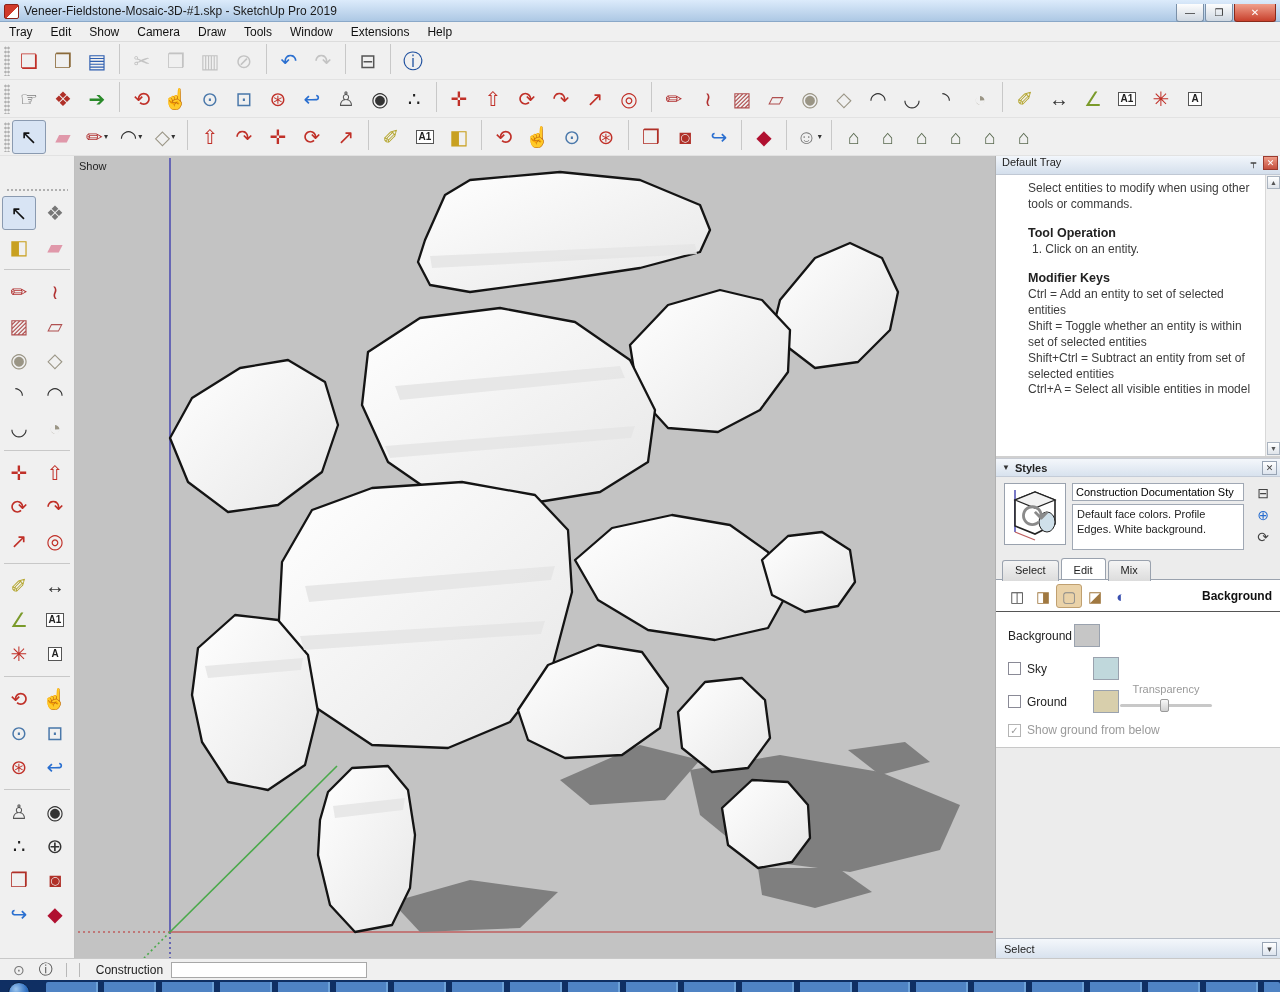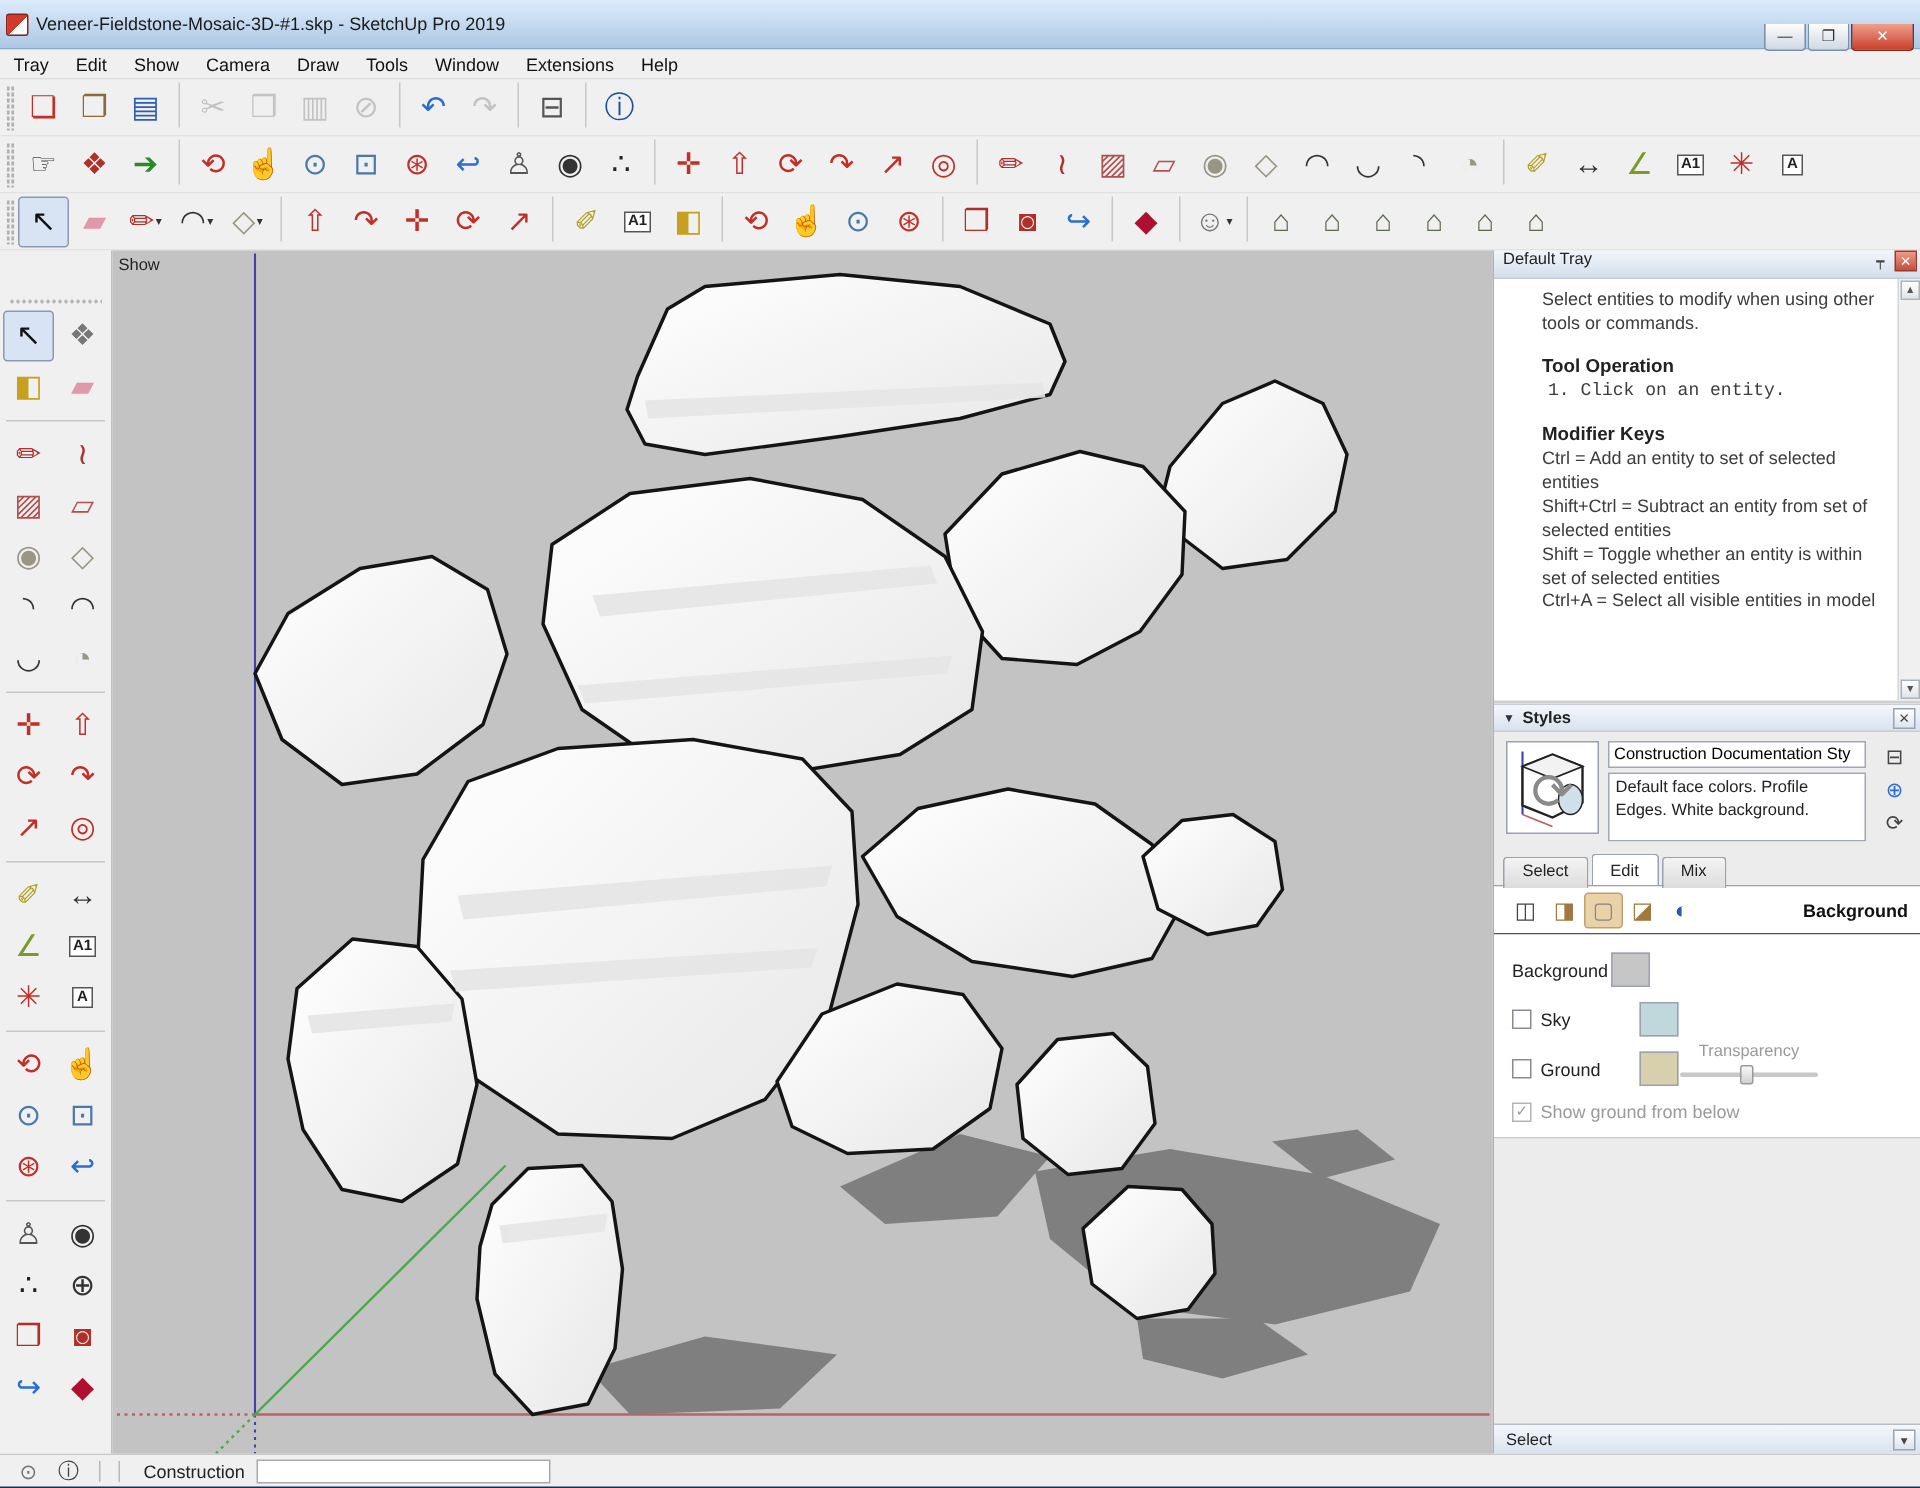--- a/index.html
+++ b/index.html
@@ -1,21 +1,21 @@
 <!DOCTYPE html>
 <html><head>
 <meta charset="utf-8">
 <style>
   * { box-sizing: border-box; margin: 0; padding: 0; }
   html,body { width:1280px; height:992px; overflow:hidden;
     font-family:"Liberation Sans",sans-serif; background:#f0f0f0; }
 
   
   .titlebar { height:22px; background:linear-gradient(#dcebfb,#adc8e4);
-    display:flex; align-items:center; padding:16px 4px; border-bottom:1px solid #8aa8c8; }
+    display:flex; align-items:flex-start; padding:4px 4px; border-bottom:1px solid #8aa8c8; }
   .skp-logo { width:15px; height:15px; background:linear-gradient(135deg,#d03a2a 55%,#fff 55%);
     border:1px solid #8a221a; border-radius:2px; margin-right:5px; }
   .title-text { font-size:12px; color:#1a1a1a; flex:1; white-space:nowrap; overflow:hidden; }
   .win-controls { display:flex; gap:1px; align-self:flex-start; }
   .win-btn { width:28px; height:18px; font-size:10px; line-height:16px; text-align:center;
     color:#333; background:linear-gradient(#fdfdfd,#cfd8e2); border:1px solid #7a90a8;
     border-top:none; border-radius:0 0 3px 3px; cursor:pointer; }
   .win-btn.close { width:42px; background:linear-gradient(#f0a08c,#c8402c); color:#fff; border-color:#8a2a1a; }
 
   
@@ -59,21 +59,21 @@
   .tray-titlebar { height:19px; background:linear-gradient(#f2f6fb,#d4dfec); border-bottom:1px solid #c0c8d4;
     display:flex; align-items:flex-start; padding:0 2px 0 6px; font-size:11px; color:#222; }
   .tray-titlebar .spacer { flex:1; }
   .mini-btn { width:15px; height:14px; font-size:9px; line-height:12px; text-align:center;
     border:1px solid #98a4b4; background:linear-gradient(#fff,#dde4ee); color:#444; cursor:pointer; margin-left:2px; }
   .mini-btn.close-red { background:linear-gradient(#ef9c88,#c44f3e); color:#fff; border-color:#9a3a2e; }
 
   .instructor { height:283px; background:#fff; position:relative; border-bottom:2px solid #d0d0d0;
     padding:6px 22px 6px 32px; color:#3c3c3c; font-size:12px; line-height:1.32; overflow:hidden; }
   .instructor h4 { font-size:12.5px; color:#222; margin:12px 0 1px; }
-  .instructor .step { padding-left:4px;font-family:Liberation Mono, monospace; }
+  .instructor .step { padding-left:4px; }
   .instr-link { font-weight:bold; color:#333; margin-top:14px; cursor:pointer; }
   .scrollbar { position:absolute; top:0; right:0; bottom:0; width:15px; background:#f0f0f0; border-left:1px solid #d8d8d8; }
   .scroll-btn { position:absolute; left:1px; width:13px; height:13px; font-size:7px; line-height:12px; text-align:center;
     color:#555; background:linear-gradient(#fff,#dfe4ea); border:1px solid #aab4c0; cursor:pointer; }
   .scroll-btn.up { top:1px; } .scroll-btn.down { bottom:1px; }
 
   .panel-header { height:19px; background:linear-gradient(#f4f7fb,#d8e2ee); border-top:1px solid #c8ccd4;
     border-bottom:1px solid #c4ccd8; display:flex; align-items:center; padding:0 3px 0 6px; font-size:11px; font-weight:bold; color:#222; }
   .panel-header .tri { font-size:8px; margin-right:5px; color:#333; }
   .panel-header .spacer { flex:1; }
@@ -606,22 +606,22 @@
       <button class="mini-btn" style="border:none;background:none">┯</button>
       <button class="mini-btn close-red">✕</button>
     </div>
 
     <div class="instructor">
       <div>Select entities to modify when using other tools or commands.</div>
       <h4>Tool Operation</h4>
       <div class="step">1. Click on an entity.</div>
       <h4>Modifier Keys</h4>
       <div>Ctrl = Add an entity to set of selected entities</div>
+      <div>Shift = Toggle whether an entity is within set of selected entities</div>
       <div>Shift+Ctrl = Subtract an entity from set of selected entities</div>
-      <div>Shift = Toggle whether an entity is within set of selected entities</div>
       <div>Ctrl+A = Select all visible entities in model</div>
       <div class="scrollbar">
         <div class="scroll-btn up">▲</div>
         <div class="scroll-btn down">▼</div>
       </div>
     </div>
 
     <div class="panel-header">
       <span class="tri">▼</span>
       <span>Styles</span>

